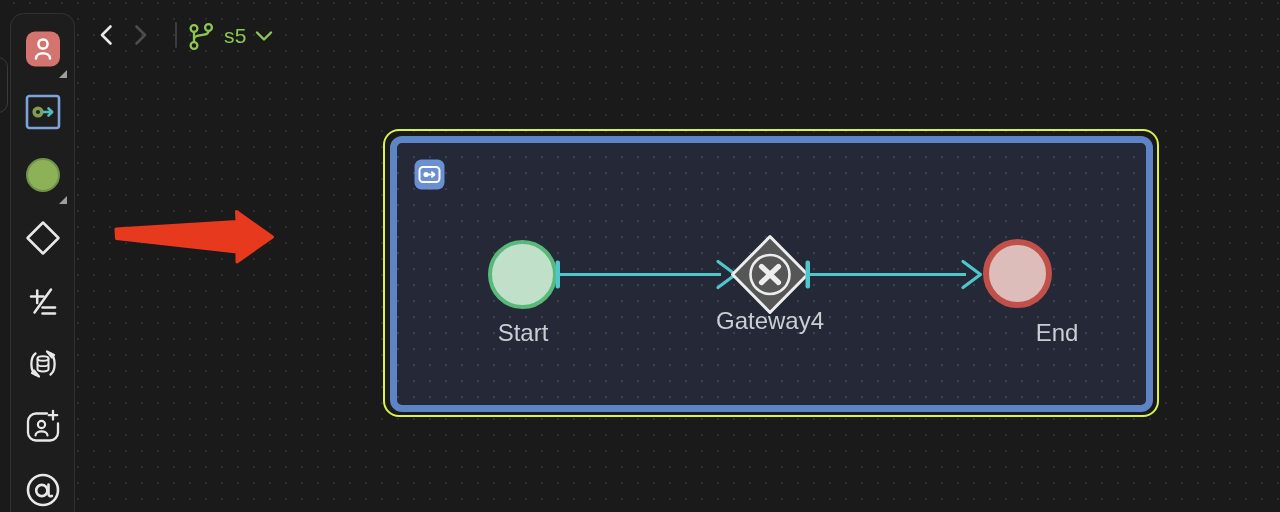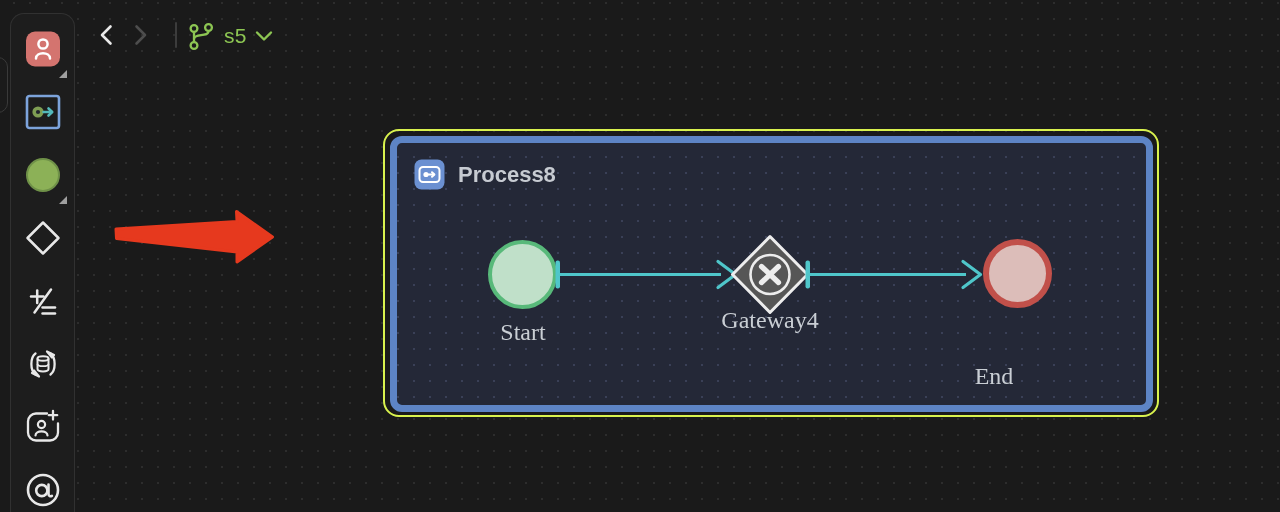--- a/index.html
+++ b/index.html
@@ -57,21 +57,21 @@
     background-size:16px 16px; background-position:9px 6px;
     z-index:3;
   }
   .container-header { position:absolute; left:17px; top:16px; display:flex; align-items:center; gap:13px; }
   .container-title { color:#c7cbd2; font-size:22px; font-weight:600; line-height:31px; }
 
   
   .node-circle { border-radius:50%; z-index:5; cursor:pointer; }
   .start-node { left:488px; top:240px; width:69px; height:69px; border:4px solid #58b97a; background:#c0e0c9; }
   .end-node   { left:983px; top:239px; width:69px; height:69px; border:6px solid #c1504a; background:#dcbdb9; }
-  .node-label { z-index:7; color:#c9ced4; font-size:24px; text-align:center;font-family:Liberation Serif, serif; }
+  .node-label { z-index:7; color:#c9ced4; font-size:24px; text-align:center; }
   .diagram-svg { left:0; top:0; width:1280px; height:512px; z-index:6; pointer-events:none; }
 </style>
 </head>
 <body>
 
 <div class="abs hidden-panel-edge"></div>
 
 <div class="abs sidebar">
 
   <div class="tool-cell">
@@ -174,21 +174,20 @@
 
 <div class="abs process-container">
   <div class="container-header">
     <svg width="31" height="31" viewBox="0 0 31 31">
       <rect x="0.5" y="0.5" width="30" height="30" rx="7" fill="#6b90d1"></rect>
       <rect x="5.5" y="8" width="20" height="15" rx="3.5" fill="none" stroke="#fff" stroke-width="2"></rect>
       <circle cx="12" cy="15.5" r="2.6" fill="#fff"></circle>
       <line x1="14.5" y1="15.5" x2="20" y2="15.5" stroke="#fff" stroke-width="2" stroke-linecap="round"></line>
       <polyline points="18,13.2 20.4,15.5 18,17.8" fill="none" stroke="#fff" stroke-width="2" stroke-linecap="round" stroke-linejoin="round"></polyline>
     </svg>
-    <span class="container-title">Process8</span>
   </div>
 </div>
 
 <div class="abs node-circle start-node"></div>
 <div class="abs node-circle end-node"></div>
 
 <svg class="abs diagram-svg" viewBox="0 0 1280 512">
 
   <path d="M116 229 L237 221.5 L236.5 211.5 L272.5 237 L237 262 L237 252 L116.5 238.5 Z" fill="#e6391e" stroke="#e6391e" stroke-width="3" stroke-linejoin="round"></path>
 
@@ -209,13 +208,13 @@
 
   <g>
     <rect x="805.5" y="260.5" width="4.5" height="28" rx="2" fill="#4fc6ca"></rect>
     <line x1="810" y1="274.5" x2="966" y2="274.5" stroke="#4fc6ca" stroke-width="3.2"></line>
     <polyline points="963,261.5 980.5,274.5 963,287.5" fill="none" stroke="#4fc6ca" stroke-width="3.2" stroke-linecap="round" stroke-linejoin="round"></polyline>
   </g>
 </svg>
 
 <div class="abs node-label" style="left:458px; top:319px; width:130px;">Start</div>
 <div class="abs node-label" style="left:690px; top:307px; width:160px;">Gateway4</div>
-<div class="abs node-label" style="left:934px; top:319px; width:120px;margin-top:44px;">End</div>
+<div class="abs node-label" style="left:997px; top:319px; width:120px;">End</div>
 
 </body></html>

